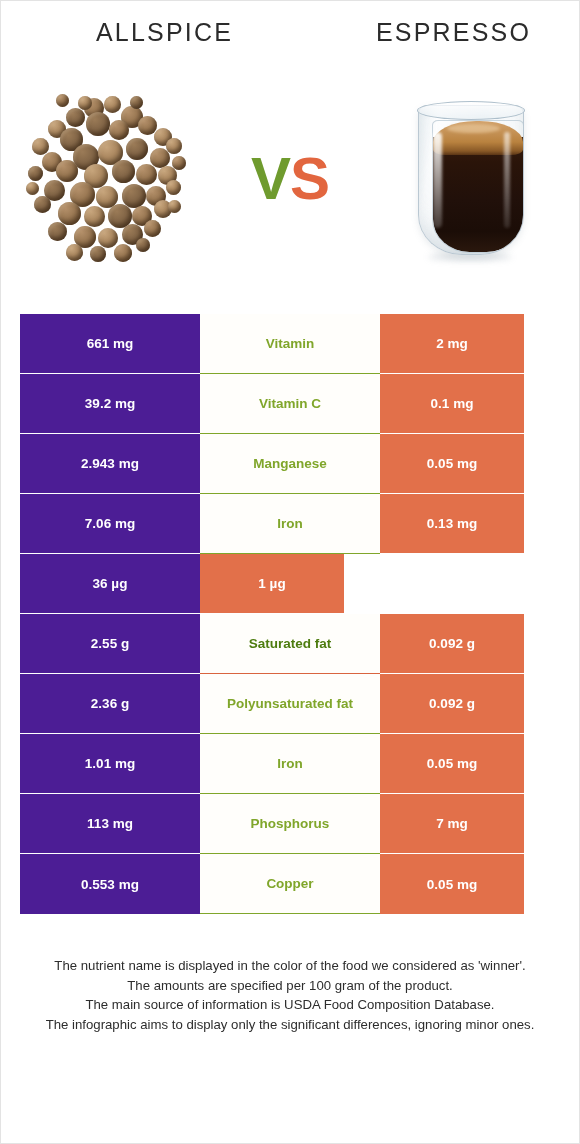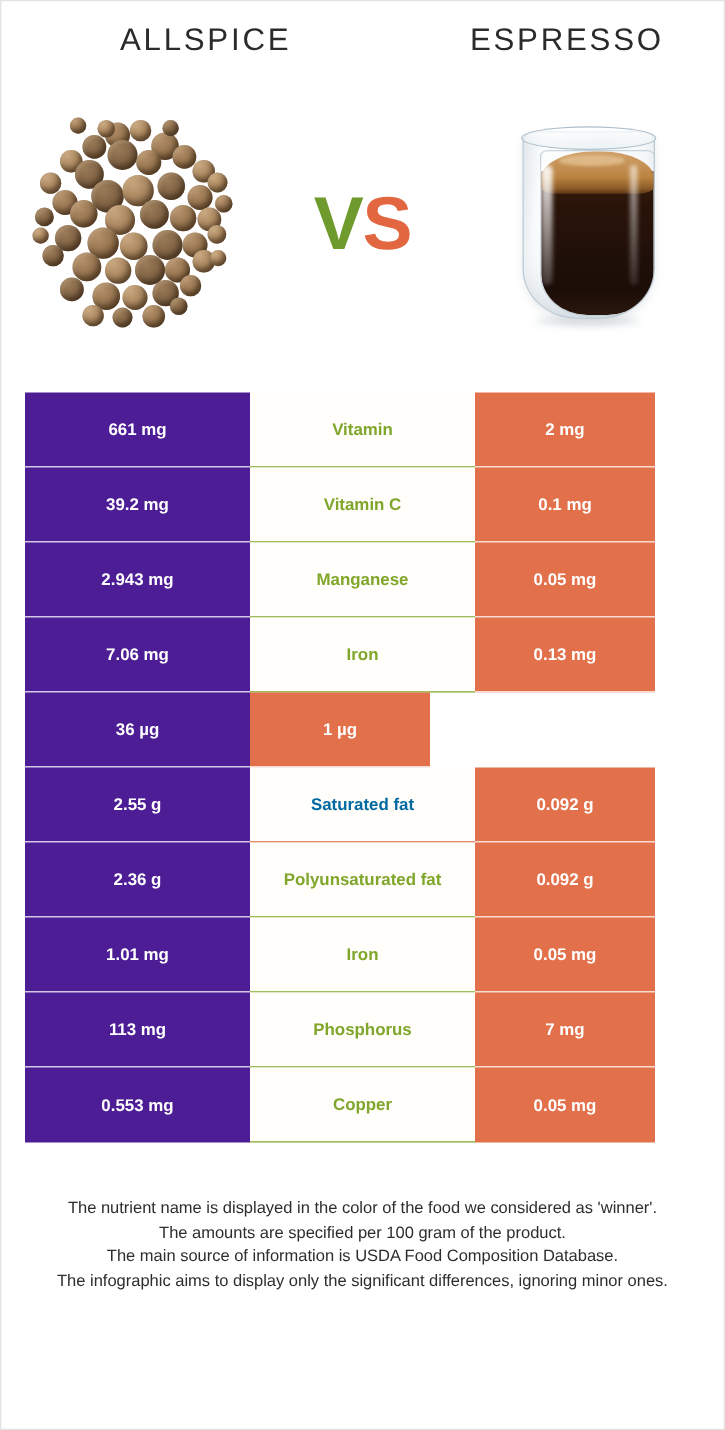--- a/index.html
+++ b/index.html
@@ -237,21 +237,21 @@
     border-bottom: 1.5px solid #ffffff;
   }
   .cell-mid {
     width: 180px;
     background: #fffefb;
     font-weight: 600;
     color: #80a62b;
     border-bottom: 1.5px solid #80a62b;
   }
   .cell-mid.winner-right {
-    color: #0369a1;
+    color: #4d7c0f;
     border-bottom-color: #d9643f;
   }
   .row:last-child .cell-left,
   .row:last-child .cell-right {
     border-bottom: none;
   }
 
   
   .footnote {
     width: 520px;

